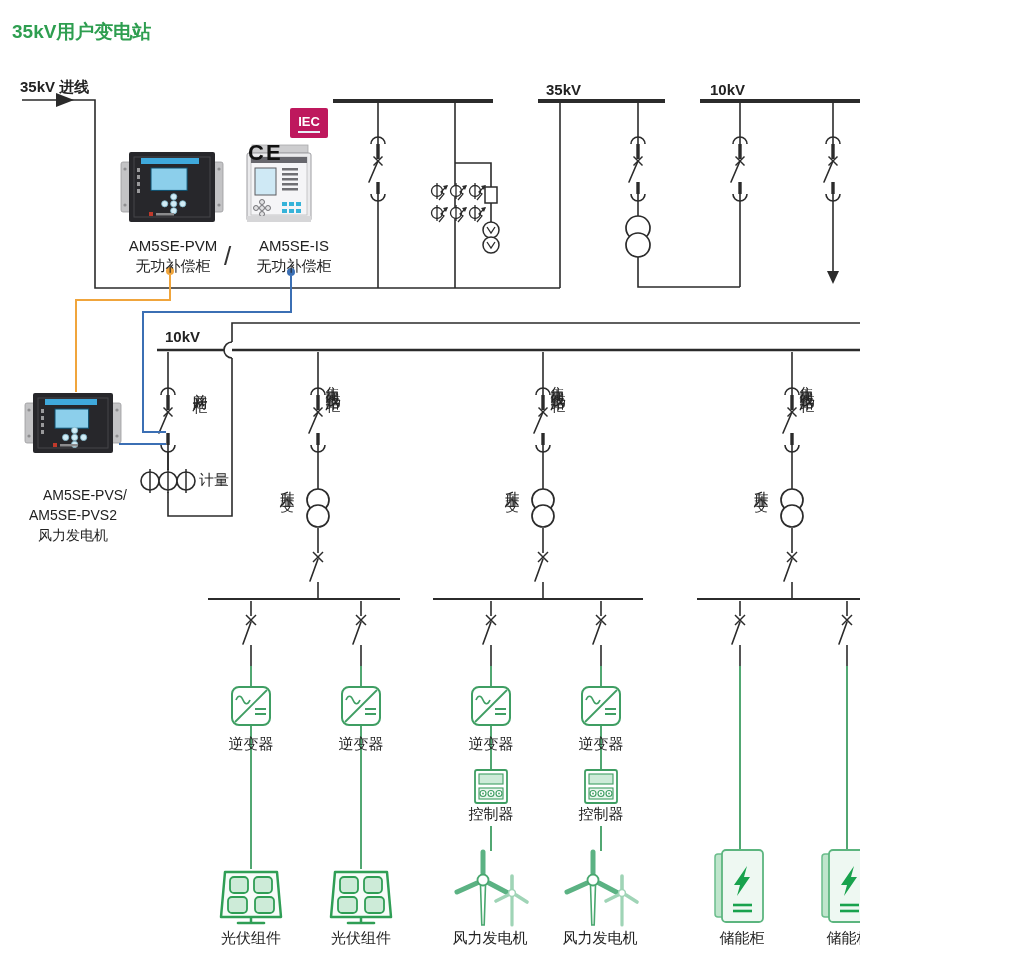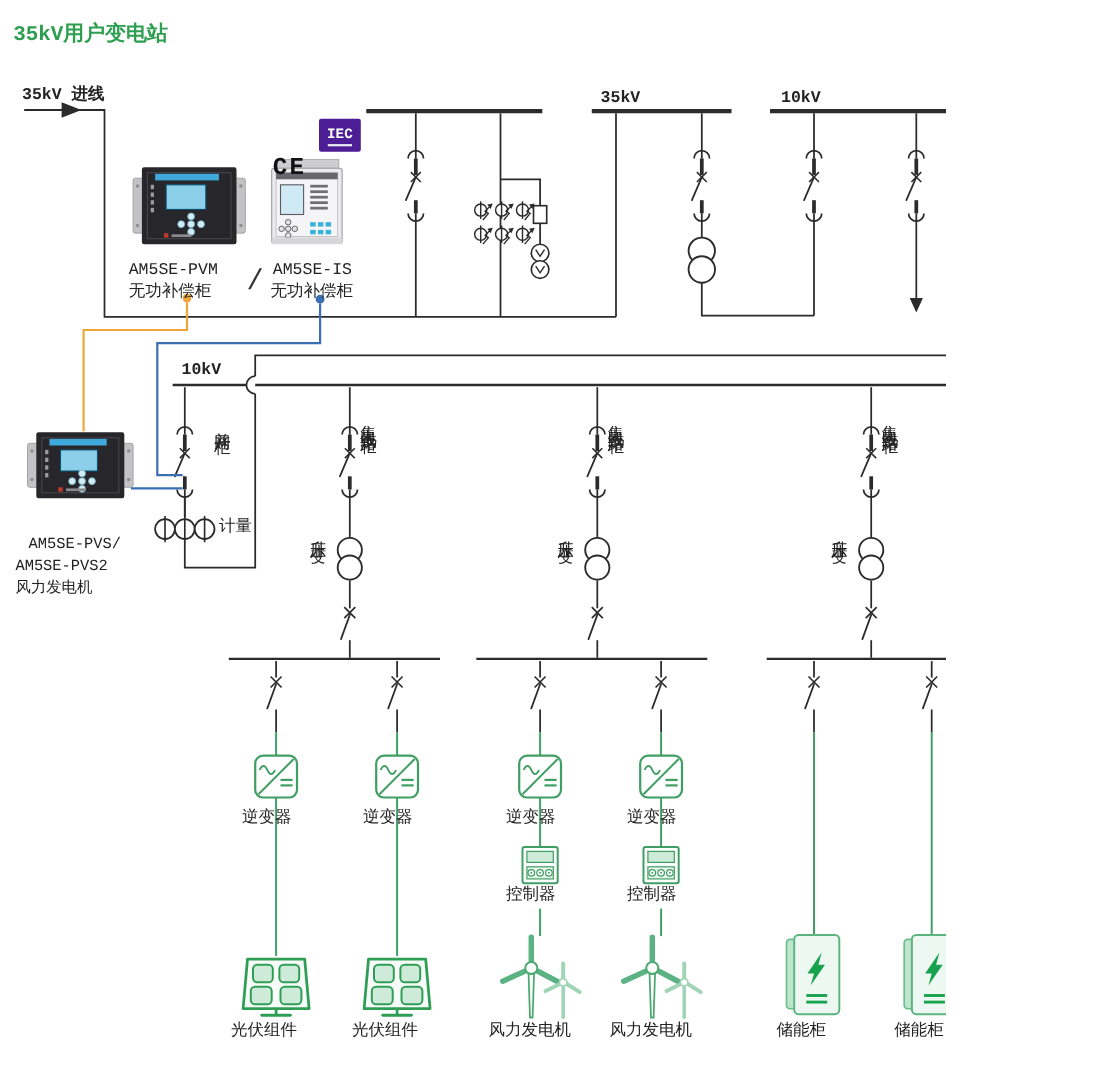--- a/index.html
+++ b/index.html
@@ -1,26 +1,26 @@
 <!DOCTYPE html>
 <html><head>
 <meta charset="utf-8">
 <style>
   html,body{margin:0;padding:0;background:#fff;}
   #stage{position:relative;width:860px;height:974px;background:#fff;overflow:hidden;
-         font-family:Liberation Mono, monospace;}
+         font-family:Liberation Sans, sans-serif;}
   #wiring{position:absolute;left:0;top:0;}
   .lbl{position:absolute;color:#222;font-size:15px;line-height:1.25;white-space:nowrap;}
-  .c{white-space:nowrap;}
+  .c{text-align:center;white-space:nowrap;}
   .b{font-weight:bold;}
   .v{writing-mode:vertical-rl;text-orientation:upright;letter-spacing:3px;line-height:1;}
   .title{color:#2e9e50;font-size:19px;font-weight:600;}
   .slash{font-size:26px;font-weight:300;color:#333;}
   .ce{font-size:22px;font-weight:700;letter-spacing:2px;color:#111;}
-  .iec{position:absolute;background:#4c1d95;color:#fff;width:38px;height:30px;
+  .iec{position:absolute;background:#be185d;color:#fff;width:38px;height:30px;
        display:flex;flex-direction:column;align-items:center;justify-content:center;
        font-size:13px;font-weight:700;border-radius:2px;}
   .iec .bar{width:22px;height:2px;background:#e8eef6;margin-top:2px;}
 </style>
 </head>
 <body>
 
 <div id="stage">
   <svg id="wiring" width="1011" height="974" viewBox="0 0 1011 974">
       <g>

